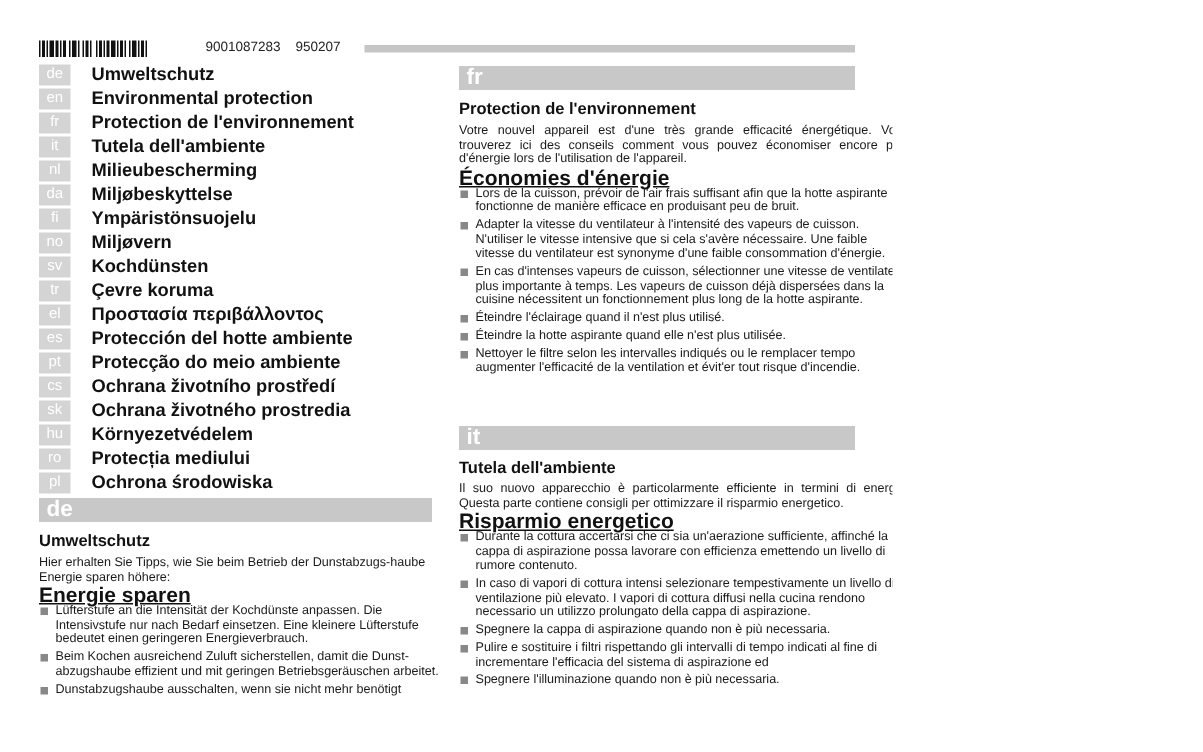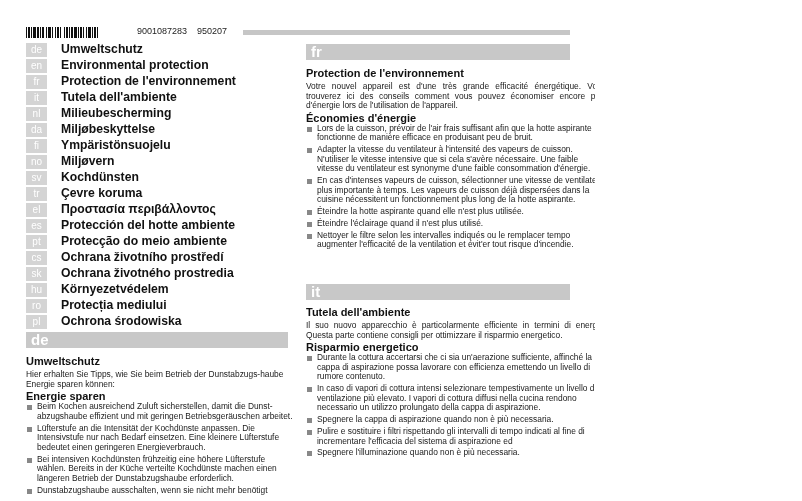--- a/index.html
+++ b/index.html
@@ -27,21 +27,21 @@
     }
     .lang-title {
       position:absolute; left:35px; top:0; font-size:12.2px; font-weight:bold; line-height:15px; white-space:nowrap;
     }
     .bar {
       position:absolute; background:#c8c8c8; color:#fff; font-weight:bold; font-size:15px;
       line-height:16px; padding-left:5px; box-sizing:border-box;
     }
     .section { position:absolute; font-size:8.4px; line-height:9.6px; color:#1a1a1a; }
     .section h2 { margin:0 0 2px 0; font-size:11px; line-height:13px; font-weight:bold; color:#111; }
-    .section h3 { margin:2px 0 1px 0; font-size:11px; line-height:10px; font-weight:bold; color:#111; }
+    .section h3 { margin:2px 0 1px 0; font-size:14px; line-height:10px; font-weight:bold; color:#111;text-decoration:underline; }
     .section p { margin:0 0 2px 0; }
     .section p.justify { text-align:justify; text-align-last:left; }
     .section ul { list-style:none; margin:0; padding:0; }
     .section li { position:relative; padding-left:11px; margin-bottom:2.2px; }
     .section li .bullet {
       position:absolute; left:1px; top:3px; width:5px; height:5px; background:#888;
     }
     .clip { overflow:hidden; }
   </style>
 </head>
@@ -175,42 +175,41 @@
     </div>
     <div class="lang-row">
       <span class="lang-code">pl</span>
       <span class="lang-title">Ochrona środowiska</span>
     </div>
   </div>
 
 <div class="bar" style="left:26px; top:332px; width:262px; height:16px;">de</div>
 <div class="section" style="left:26px; top:355px; width:268px;">
   <h2>Umweltschutz</h2>
-  <p>Hier erhalten Sie Tipps, wie Sie beim Betrieb der Dunstabzugs-haube Energie sparen können:</p>
+  <p>Hier erhalten Sie Tipps, wie Sie beim Betrieb der Dunstabzugs-haube Energie sparen höhere:</p>
   <h3>Energie sparen</h3>
   <ul>
+      <li><span class="bullet"></span><span>Lüfterstufe an die Intensität der Kochdünste anpassen. Die Intensivstufe nur nach Bedarf einsetzen. Eine kleinere Lüfterstufe bedeutet einen geringeren Energieverbrauch.</span></li>
       <li><span class="bullet"></span><span>Beim Kochen ausreichend Zuluft sicherstellen, damit die Dunst-abzugshaube effizient und mit geringen Betriebsgeräuschen arbeitet.</span></li>
-      <li><span class="bullet"></span><span>Lüfterstufe an die Intensität der Kochdünste anpassen. Die Intensivstufe nur nach Bedarf einsetzen. Eine kleinere Lüfterstufe bedeutet einen geringeren Energieverbrauch.</span></li>
-      <li><span class="bullet"></span><span>Bei intensiven Kochdünsten frühzeitig eine höhere Lüfterstufe wählen. Bereits in der Küche verteilte Kochdünste machen einen längeren Betrieb der Dunstabzugshaube erforderlich.</span></li>
       <li><span class="bullet"></span><span>Dunstabzugshaube ausschalten, wenn sie nicht mehr benötigt</span></li>
     </ul>
 </div>
 
 <div class="clip" style="position:absolute; left:306px; top:0; width:289px; height:501px;">
   <div class="bar" style="left:0; top:44px; width:264px; height:16px;">fr</div>
   <div class="section" style="left:0; top:67px; width:300px;">
     <h2>Protection de l'environnement</h2>
     <p class="justify">Votre nouvel appareil est d'une très grande efficacité énergétique. Vous trouverez ici des conseils comment vous pouvez économiser encore plus d'énergie lors de l'utilisation de l'appareil.</p>
     <h3>Économies d'énergie</h3>
     <ul>
         <li><span class="bullet"></span><span>Lors de la cuisson, prévoir de l'air frais suffisant afin que la hotte aspirante fonctionne de manière efficace en produisant peu de bruit.</span></li>
         <li><span class="bullet"></span><span>Adapter la vitesse du ventilateur à l'intensité des vapeurs de cuisson. N'utiliser le vitesse intensive que si cela s'avère nécessaire. Une faible vitesse du ventilateur est synonyme d'une faible consommation d'énergie.</span></li>
         <li><span class="bullet"></span><span>En cas d'intenses vapeurs de cuisson, sélectionner une vitesse de ventilateur plus importante à temps. Les vapeurs de cuisson déjà dispersées dans la cuisine nécessitent un fonctionnement plus long de la hotte aspirante.</span></li>
+        <li><span class="bullet"></span><span>Éteindre l'éclairage quand il n'est plus utilisé.</span></li>
         <li><span class="bullet"></span><span>Éteindre la hotte aspirante quand elle n'est plus utilisée.</span></li>
-        <li><span class="bullet"></span><span>Éteindre l'éclairage quand il n'est plus utilisé.</span></li>
         <li><span class="bullet"></span><span>Nettoyer le filtre selon les intervalles indiqués ou le remplacer tempo augmenter l'efficacité de la ventilation et évit'er tout risque d'incendie.</span></li>
       </ul>
   </div>
 
   <div class="bar" style="left:0; top:284px; width:264px; height:16px;">it</div>
   <div class="section" style="left:0; top:306px; width:300px;">
     <h2>Tutela dell'ambiente</h2>
     <p class="justify">Il suo nuovo apparecchio è particolarmente efficiente in termini di energia. Questa parte contiene consigli per ottimizzare il risparmio energetico.</p>
     <h3>Risparmio energetico</h3>
     <ul>

